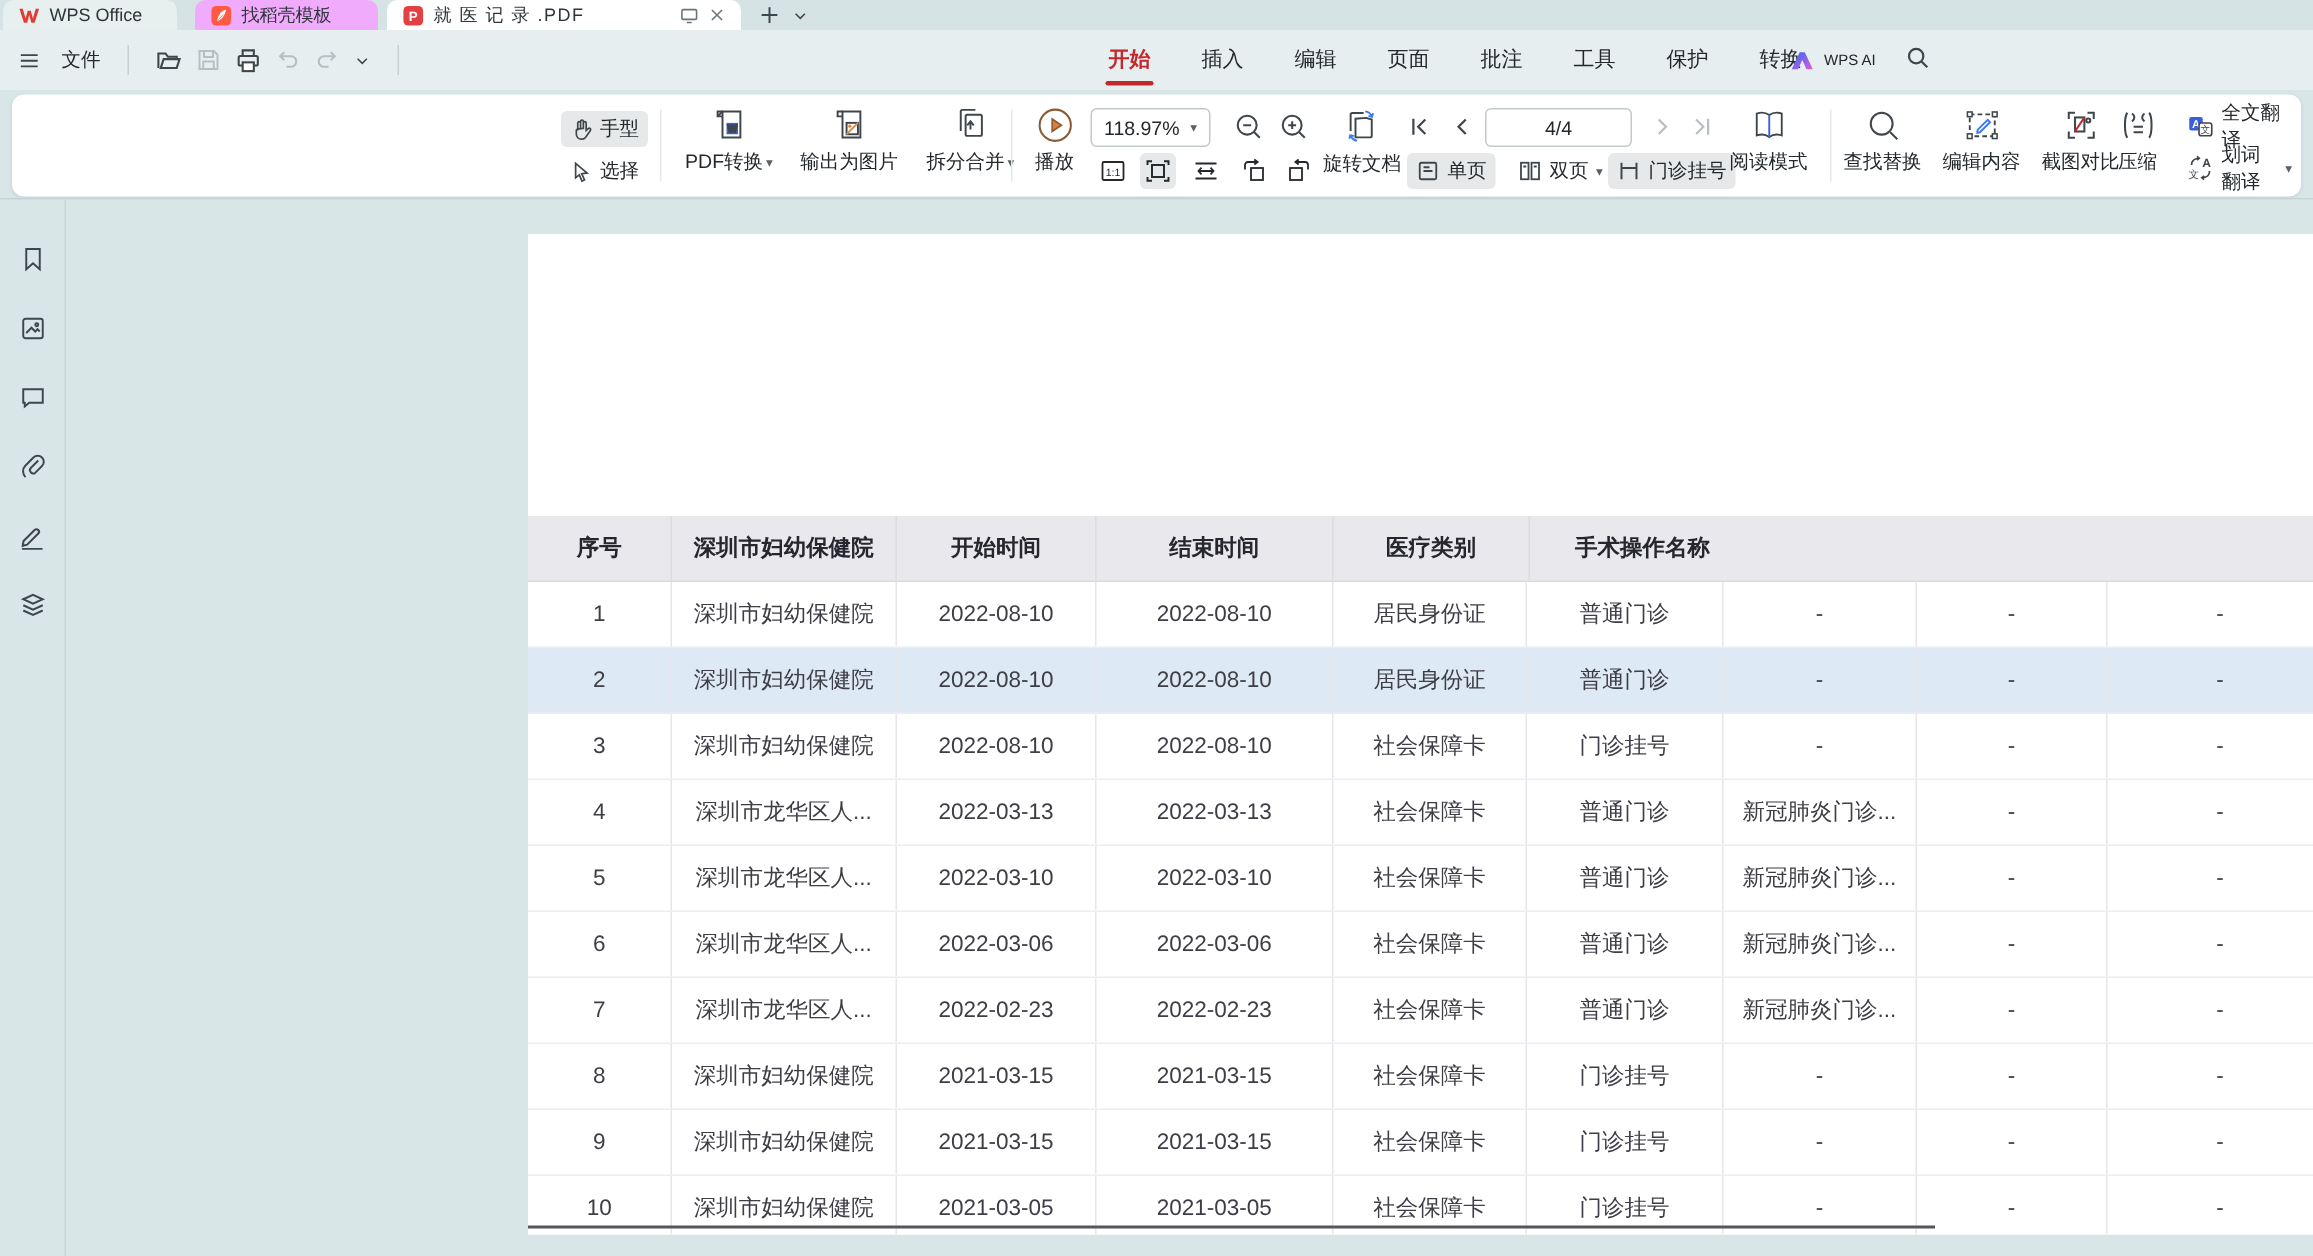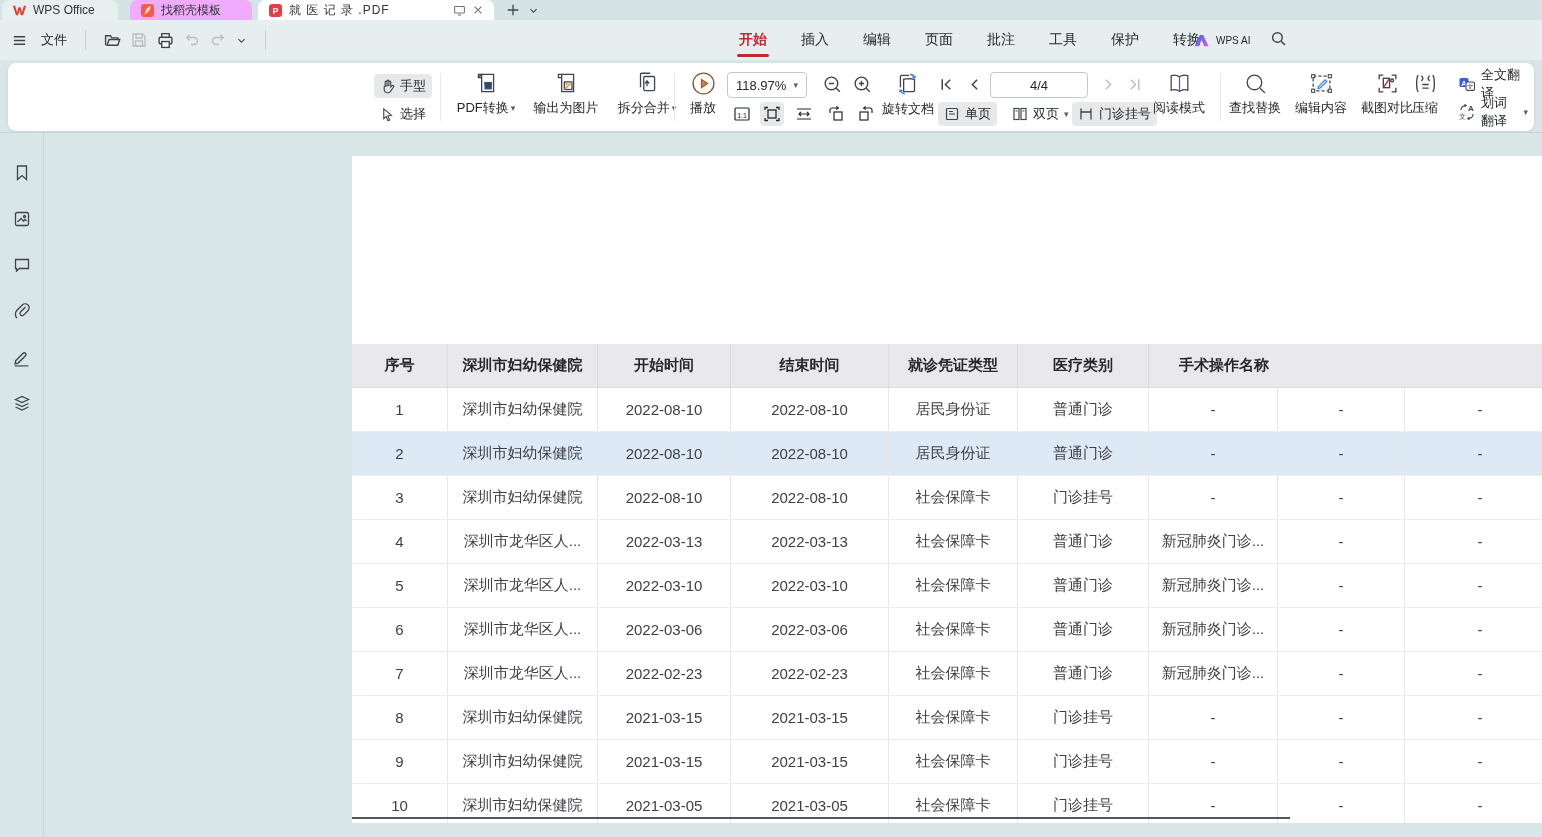--- a/index.html
+++ b/index.html
@@ -526,21 +526,20 @@
     </span>
   </div>
 
   <div id="page">
     <div id="doc-table">
       <div class="trh">
           <div class="th" style="width: 96px;">序号</div>
           <div class="th" style="width: 150px;">深圳市妇幼保健院</div>
           <div class="th" style="width: 133px;">开始时间</div>
           <div class="th" style="width: 158px;">结束时间</div>
-          <div class="th" style="width: 129px;">就诊凭证类型</div>
           <div class="th" style="width: 131px;">医疗类别</div>
           <div class="th" style="width: 150px;">手术操作名称</div>
         </div>
       <div>
           <div class="tr">
             <div class="td" style="width: 96px;">1</div>
             <div class="td" style="width: 150px;">深圳市妇幼保健院</div>
             <div class="td" style="width: 133px;">2022-08-10</div>
             <div class="td" style="width: 158px;">2022-08-10</div>
             <div class="td" style="width: 129px;">居民身份证</div>

